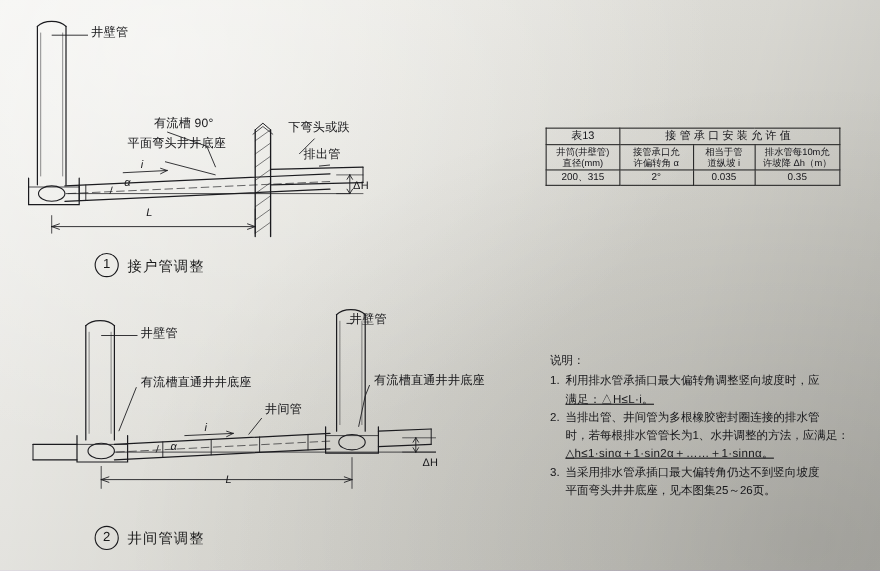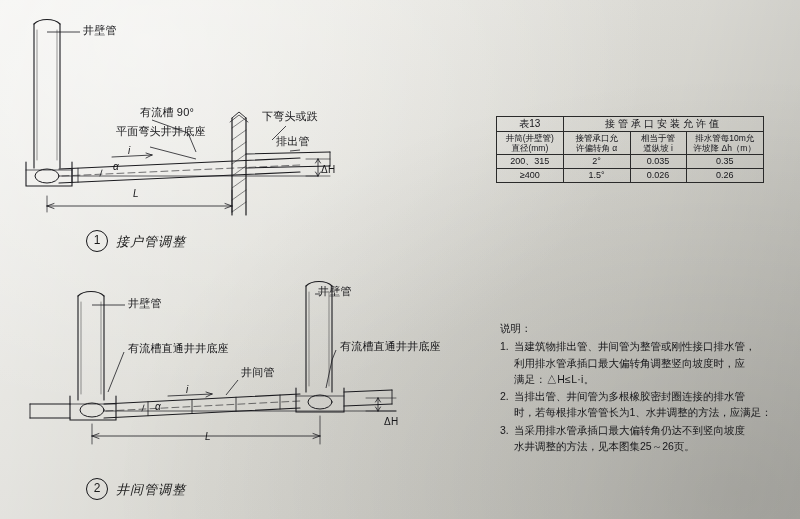--- a/index.html
+++ b/index.html
@@ -54,21 +54,20 @@
     border: 1.4px solid #17171a;
     border-radius: 50%;
     font-size: 12px;
     line-height: 18px;
     text-align: center;
   }
   .fig-cap {
     position: absolute;
     font-size: 13px;
     letter-spacing: 1px;
-    font-style: italic;
   }
 
   
   #table-block {
     position: absolute;
     left: 496px;
     top: 116px;
     width: 268px;
     font-size: 9px;
     color: #15151a;
@@ -107,21 +106,21 @@
     width: 292px;
     font-size: 10.5px;
     line-height: 1.55;
     color: #17171a;
   }
   #notes .note-head { margin-bottom: 2px; }
   .note { display: flex; margin-bottom: 1px; }
   .note .idx { width: 14px; flex: none; }
   .note .txt { flex: 1; }
   .note .txt div { white-space: nowrap; }
-  .formula { letter-spacing: 0.3px; }
+  .formula { letter-spacing: 0.3px; text-decoration: underline; }
 </style>
 </head>
 <body>
 
 <div id="page">
   <div id="paper"></div>
 
   <div class="layer">
     <svg width="800" height="519" viewBox="0 0 800 519" xmlns="http://www.w3.org/2000/svg">
       <g stroke="#1b1b1f" fill="none" stroke-width="1.1" stroke-linecap="round">
@@ -335,52 +334,46 @@
             <div>排水管每10m允</div>
             <div>许坡降 Δh（m）</div>
           </td>
         </tr>
         <tr>
           <td>200、315</td>
           <td>2°</td>
           <td>0.035</td>
           <td>0.35</td>
         </tr>
-        <tr>
-          <td>≥400</td>
-          <td>1.5°</td>
-          <td>0.026</td>
-          <td>0.26</td>
-        </tr>
       </tbody>
     </table>
   </div>
 
   <div id="notes">
     <div class="note-head">说明：</div>
 
     <div class="note">
       <div class="idx">1.</div>
       <div class="txt">
-        <div>当建筑物排出管、井间管为整管或刚性接口排水管，</div>
         <div>利用排水管承插口最大偏转角调整竖向坡度时，应</div>
         <div class="formula">满足：△H≤L·i。</div>
       </div>
     </div>
 
     <div class="note">
       <div class="idx">2.</div>
       <div class="txt">
         <div>当排出管、井间管为多根橡胶密封圈连接的排水管</div>
         <div>时，若每根排水管管长为1、水井调整的方法，应满足：</div>
+        <div class="formula">△h≤1·sinα＋1·sin2α＋……＋1·sinnα。</div>
       </div>
     </div>
 
     <div class="note">
       <div class="idx">3.</div>
       <div class="txt">
         <div>当采用排水管承插口最大偏转角仍达不到竖向坡度</div>
-        <div>水井调整的方法，见本图集25～26页。</div>
+        <div>平面弯头井井底座，见本图集25～26页。</div>
       </div>
     </div>
   </div>
 
 </div>
 
 </body></html>

